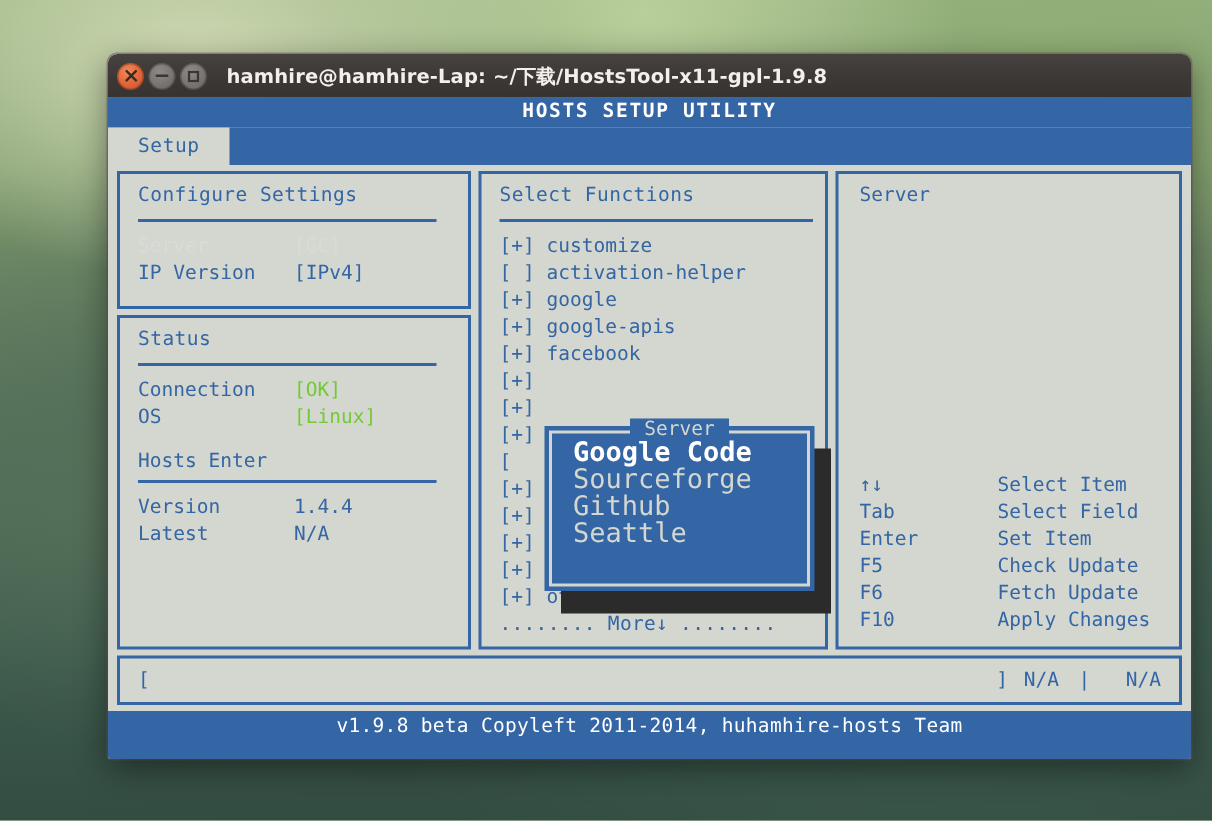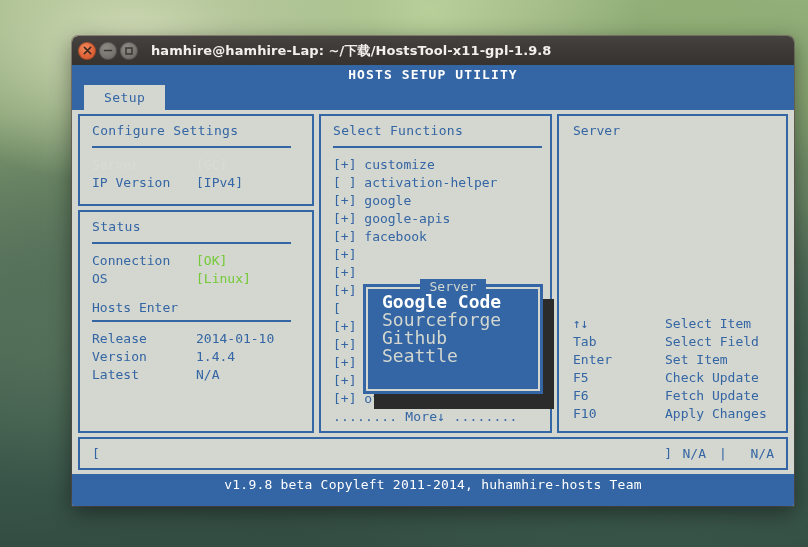--- a/index.html
+++ b/index.html
@@ -102,21 +102,20 @@
     font-weight: bold;
     letter-spacing: 1.1px;
     font-size: 13px;
   }
 
   #tabbar {
     background: #3465a4;
     height: 25px;
     display: flex;
     align-items: stretch;
-    padding-left: 12px;
   }
   .tab {
     background: #d3d7cf;
     color: #3465a4;
     padding: 0 20px;
     display: flex;
     align-items: center;
     font-size: 13px;
     letter-spacing: 0.4px;
   }
@@ -314,24 +313,20 @@
             <span class="v green">[OK]</span>
           </div>
           <div class="kv">
             <span class="k blue">OS</span>
             <span class="v green">[Linux]</span>
           </div>
 
           <div class="subhead">Hosts Enter</div>
           <div class="rule"></div>
 
-          <div class="kv">
-            <span class="k blue">Release</span>
-            <span class="v blue">2014-01-10</span>
-          </div>
           <div class="kv">
             <span class="k blue">Version</span>
             <span class="v blue">1.4.4</span>
           </div>
           <div class="kv">
             <span class="k blue">Latest</span>
             <span class="v blue">N/A</span>
           </div>
         </div>
       </div>

